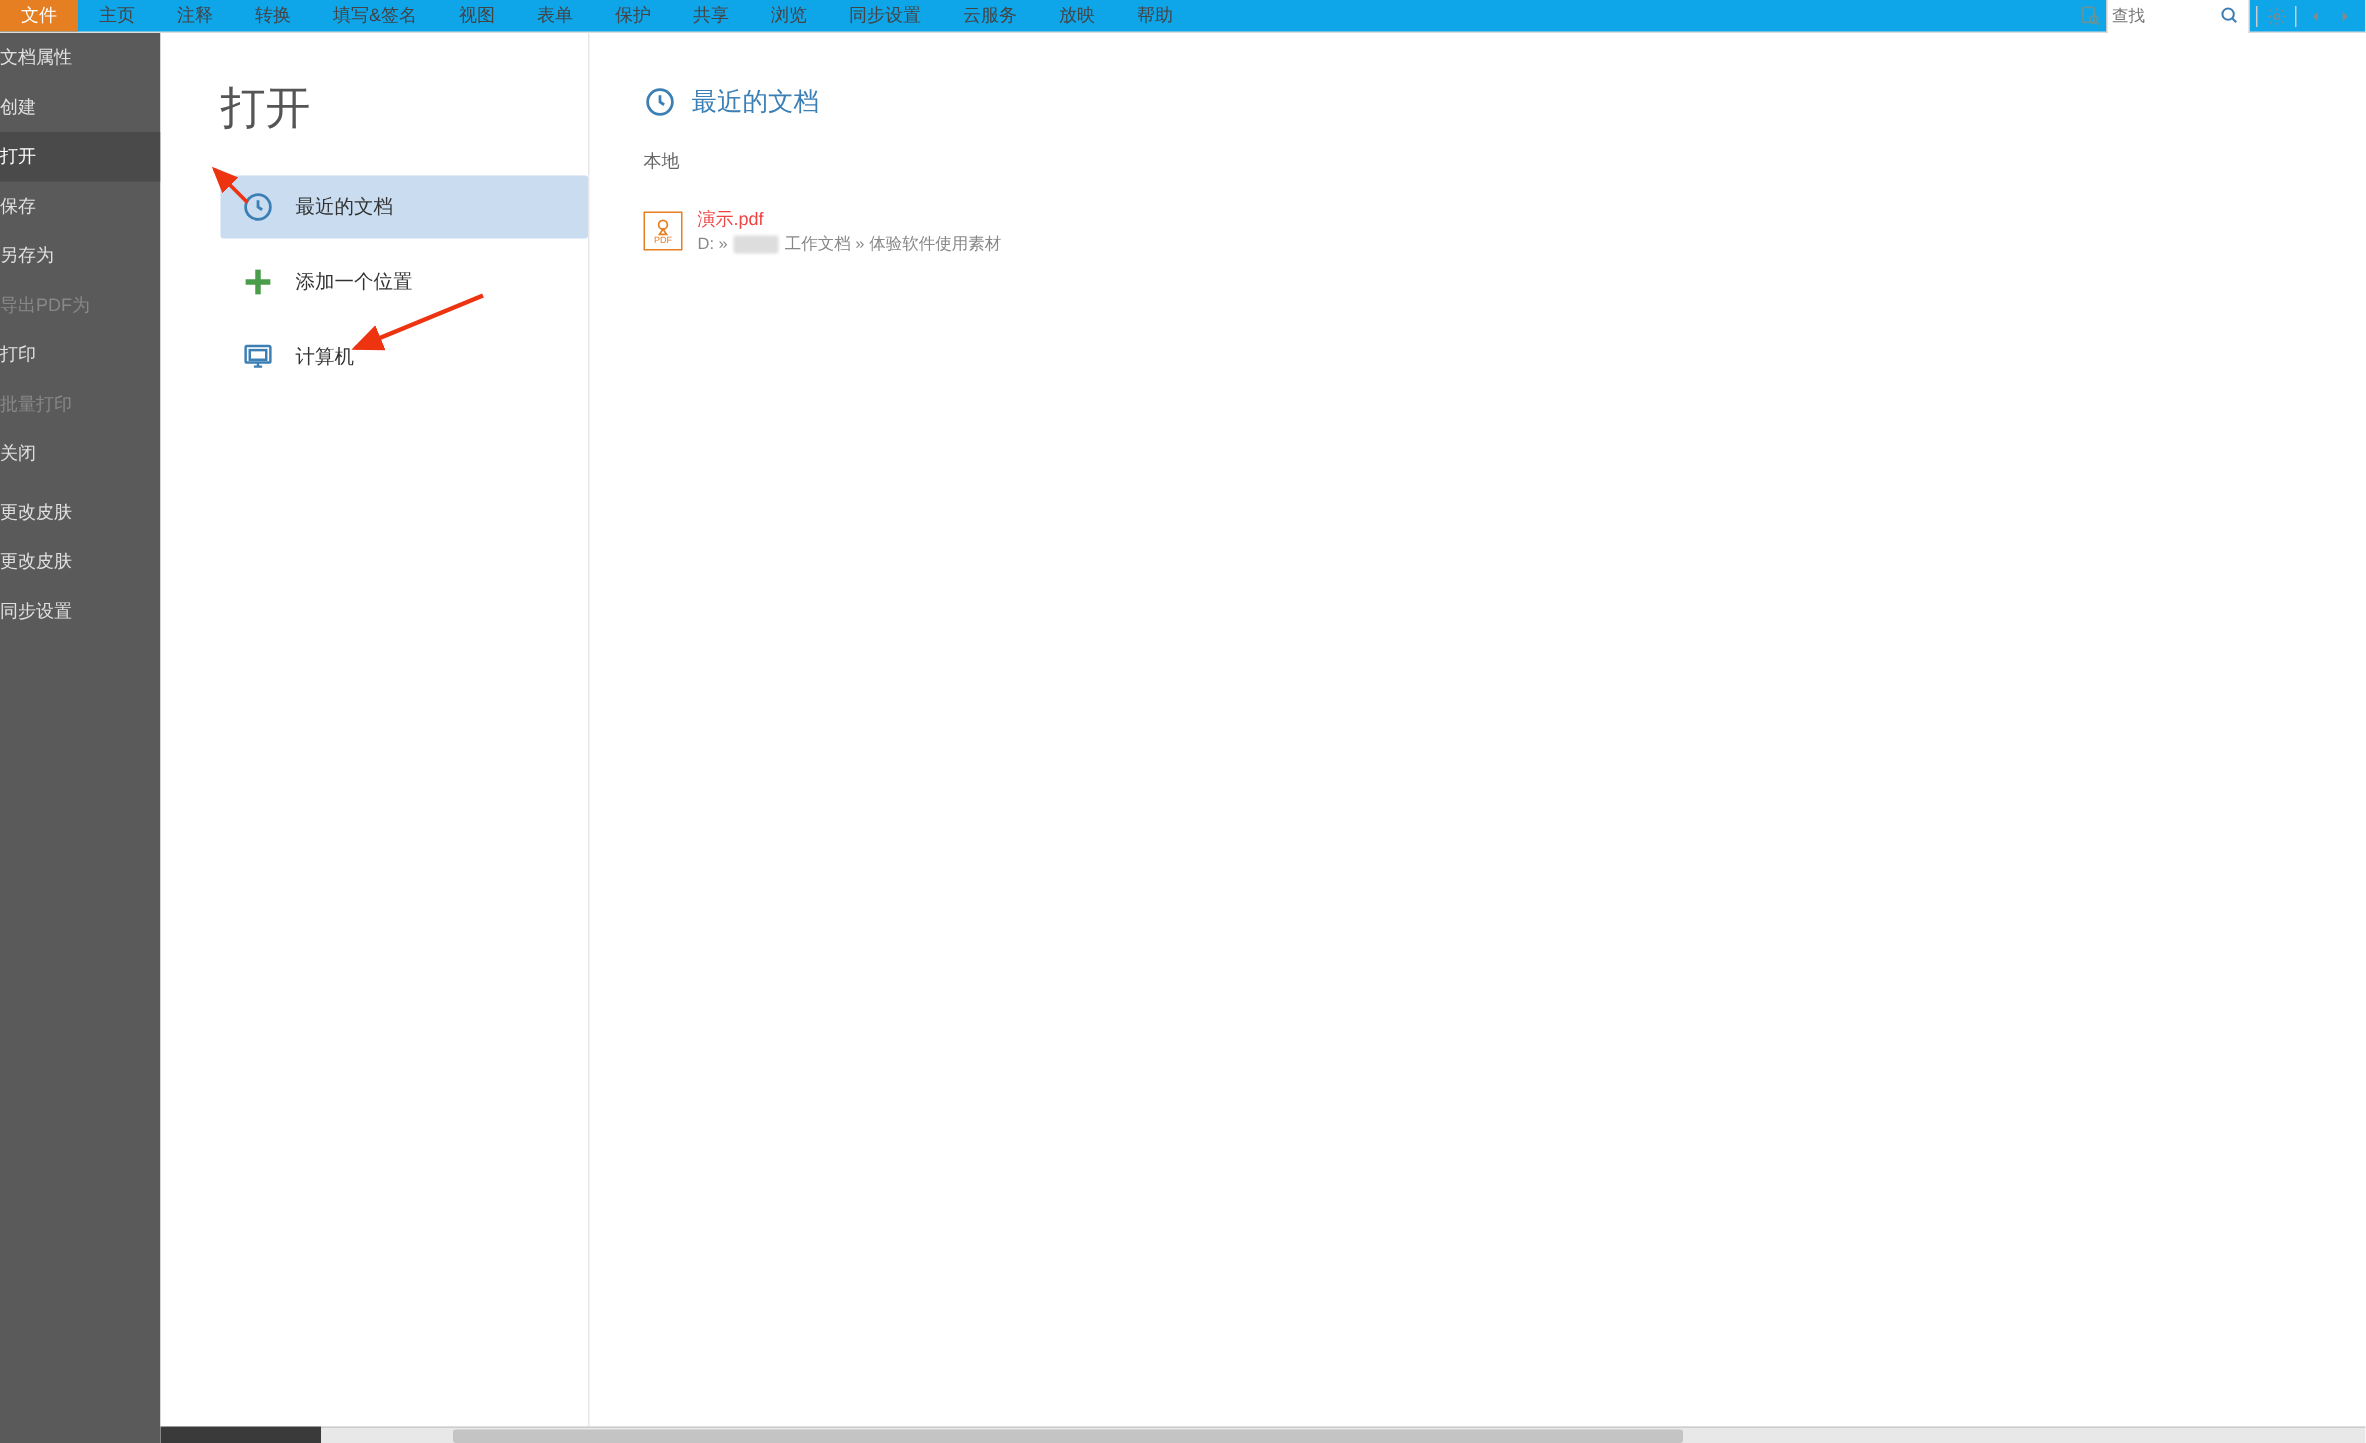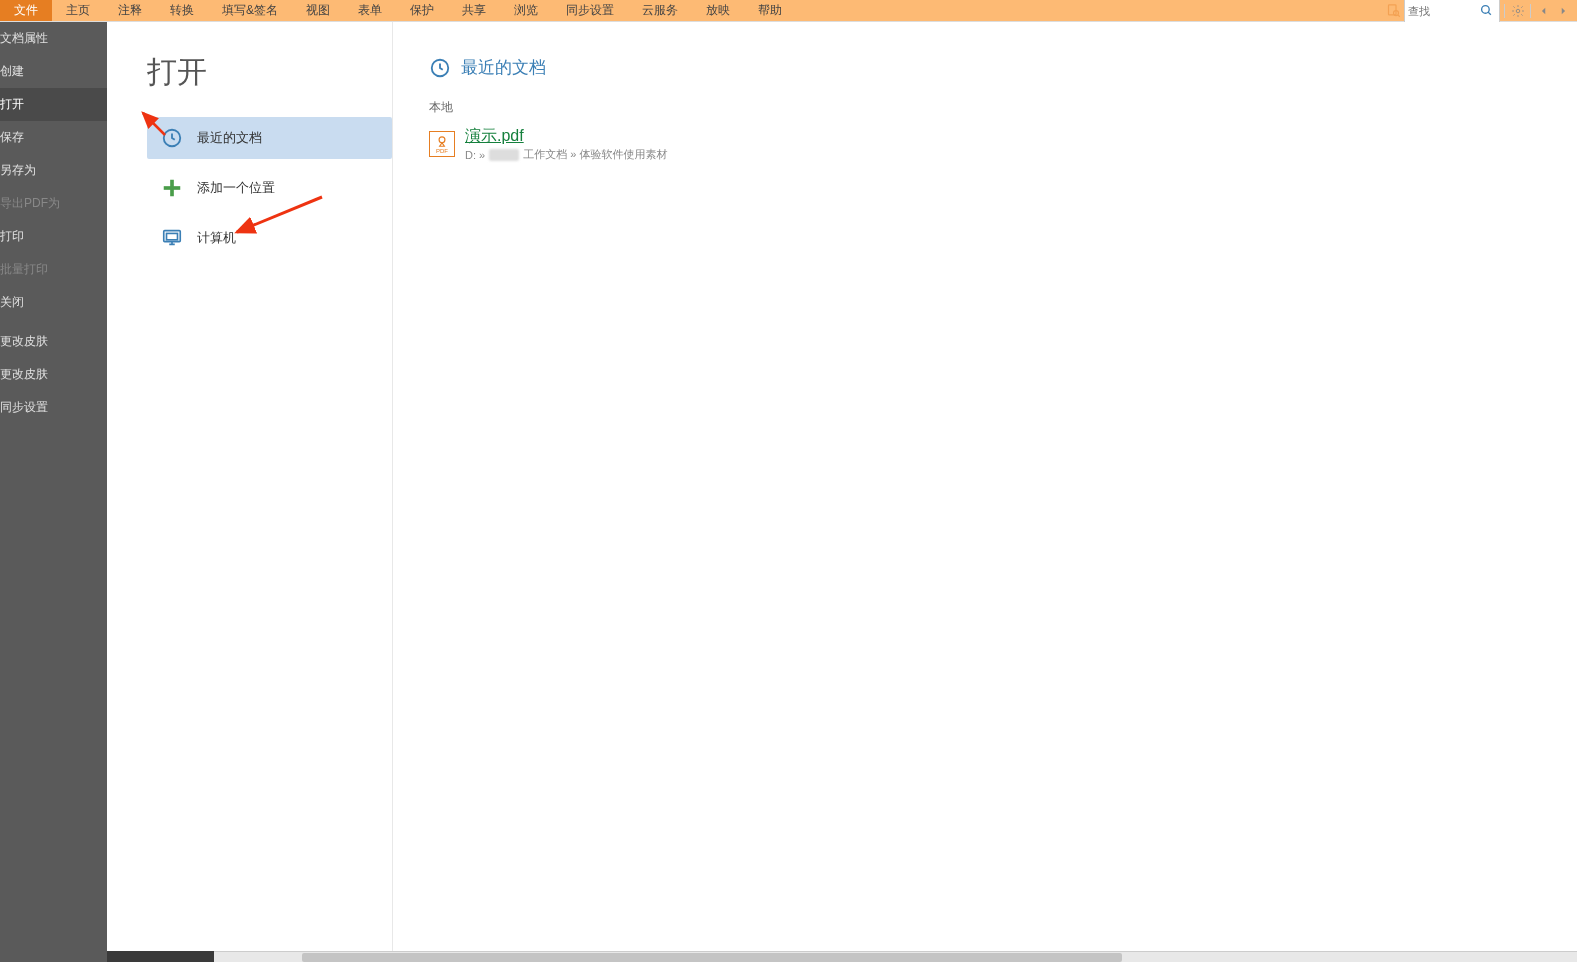--- a/index.html
+++ b/index.html
@@ -1,18 +1,18 @@
 <!DOCTYPE html>
 <html><head>
   <meta charset="utf-8">
   <style>
     * { margin: 0; padding: 0; box-sizing: border-box; }
     body { font-family: "Microsoft YaHei", "SimSun", sans-serif; font-size: 12px; background: #fff; overflow: hidden; }
 
-    .topbar { height: 22px; background: #fdba74; display: flex; align-items: center; border-bottom: 1px solid #ddd; }
+    .topbar { height: 22px; background: #0ea5e9; display: flex; align-items: center; border-bottom: 1px solid #ddd; }
     .topbar-tabs { display: flex; height: 100%; flex: 1; }
     .topbar-tab { padding: 0 14px; display: flex; align-items: center; color: #444; cursor: pointer; }
     .topbar-tab.active { background: #e67e22; color: #fff; }
     .topbar-right { display: flex; align-items: center; gap: 2px; margin-right: 6px; height: 100%; }
     .search-icon-left { width: 18px; height: 18px; display: flex; align-items: center; justify-content: center; color: #e67e22; opacity: 0.4; }
     .search-box { width: 96px; height: 27px; border: 1px solid #ccc; background: #fff; display: flex; align-items: center; padding: 0 3px; }
     .search-box input { border: none; outline: none; font-size: 11px; width: 70px; color: #888; }
     .search-go { width: 17px; height: 17px; display: flex; align-items: center; justify-content: center; color: #3b7fb5; }
     .topbar-btn { width: 17px; height: 17px; display: flex; align-items: center; justify-content: center; color: #888; }
     .divider-v { width: 1px; height: 14px; background: #ccc; margin: 0 2px; }
@@ -29,25 +29,25 @@
     .open-title { font-size: 30px; font-weight: 300; color: #555; margin-bottom: 24px; }
     .loc-list { display: flex; flex-direction: column; gap: 8px; }
     .loc-item { height: 42px; display: flex; align-items: center; padding-left: 14px; gap: 14px; cursor: pointer; border-radius: 2px; }
     .loc-item.selected { background: #c9dcf0; }
     .loc-icon { width: 22px; height: 22px; display: flex; align-items: center; justify-content: center; }
     .loc-label { font-size: 13px; color: #333; }
 
     .right-panel { flex: 1; padding: 34px 0 0 36px; border-left: 1px solid #e8e8e8; }
     .rp-header { display: flex; align-items: center; gap: 10px; margin-bottom: 20px; }
     .rp-title { font-size: 17px; color: #3b7fb5; font-weight: 400; }
-    .rp-section-label { font-size: 12px; color: #666; margin-bottom: 6px; }
+    .rp-section-label { font-size: 12px; color: #666; margin-bottom: 18px; }
     .file-item { display: flex; align-items: center; gap: 10px; padding: 4px 0; cursor: pointer; }
     .file-icon { width: 26px; height: 26px; border: 1px solid #e67e22; display: flex; flex-direction: column; align-items: center; justify-content: center; font-size: 6px; color: #e67e22; }
     .file-meta { display: flex; flex-direction: column; }
-    .file-name { font-size: 16px; color: #15803d; text-decoration: underline; }
+    .file-name { font-size: 12px; color: #ef4444; }
     .file-path { font-size: 11px; color: #888; display: flex; align-items: center; gap: 4px; }
     .path-blur { background: #ddd; width: 30px; height: 12px; display: inline-block; border-radius: 2px; filter: blur(1px); }
 
     .red-arrow { position: absolute; pointer-events: none; }
     .bottom-scroll { position: absolute; bottom: 0; left: 107px; right: 0; height: 11px; background: #e8e8e8; border-top: 1px solid #ccc; }
     .bottom-scroll-thumb { position: absolute; left: 88px; width: 820px; height: 9px; top: 1px; background: #c4c4c4; border-radius: 2px; }
     .sidebar-bottom-strip { position: absolute; bottom: 0; left: 0; width: 107px; height: 11px; background: #3a3a3a; }
   </style>
 </head>
 <body>

